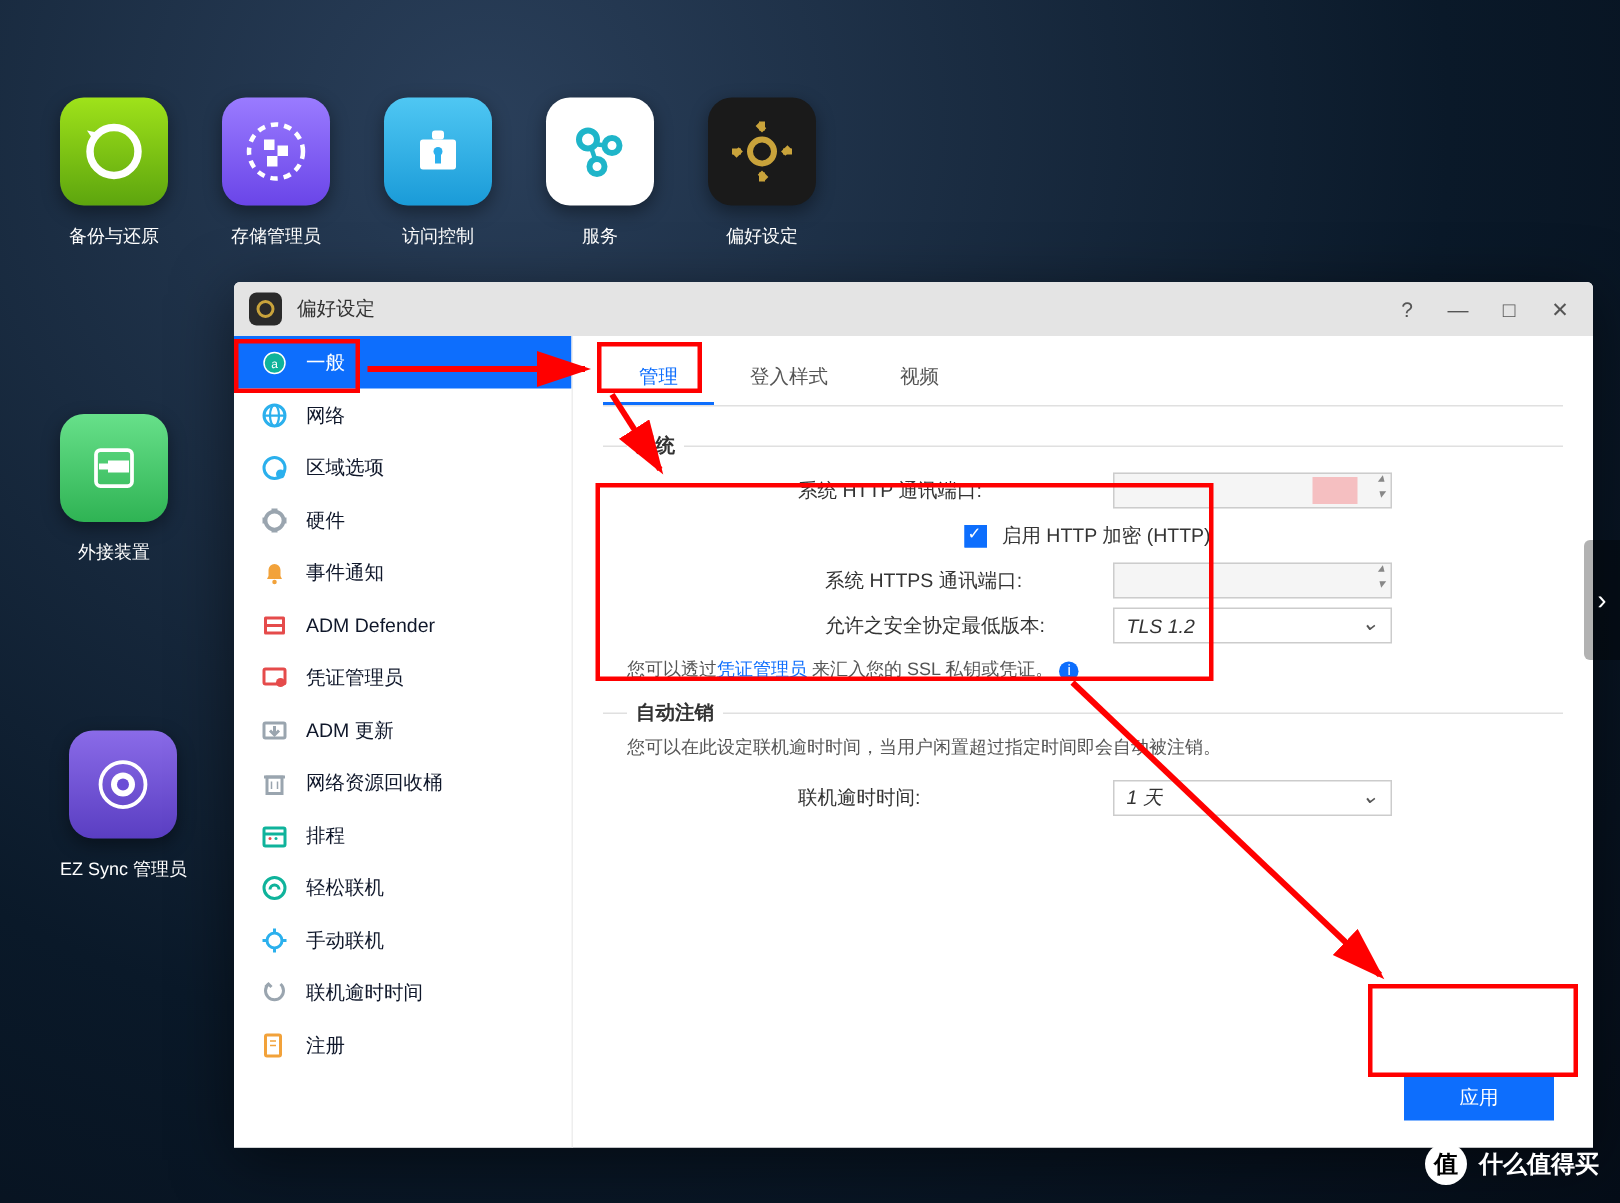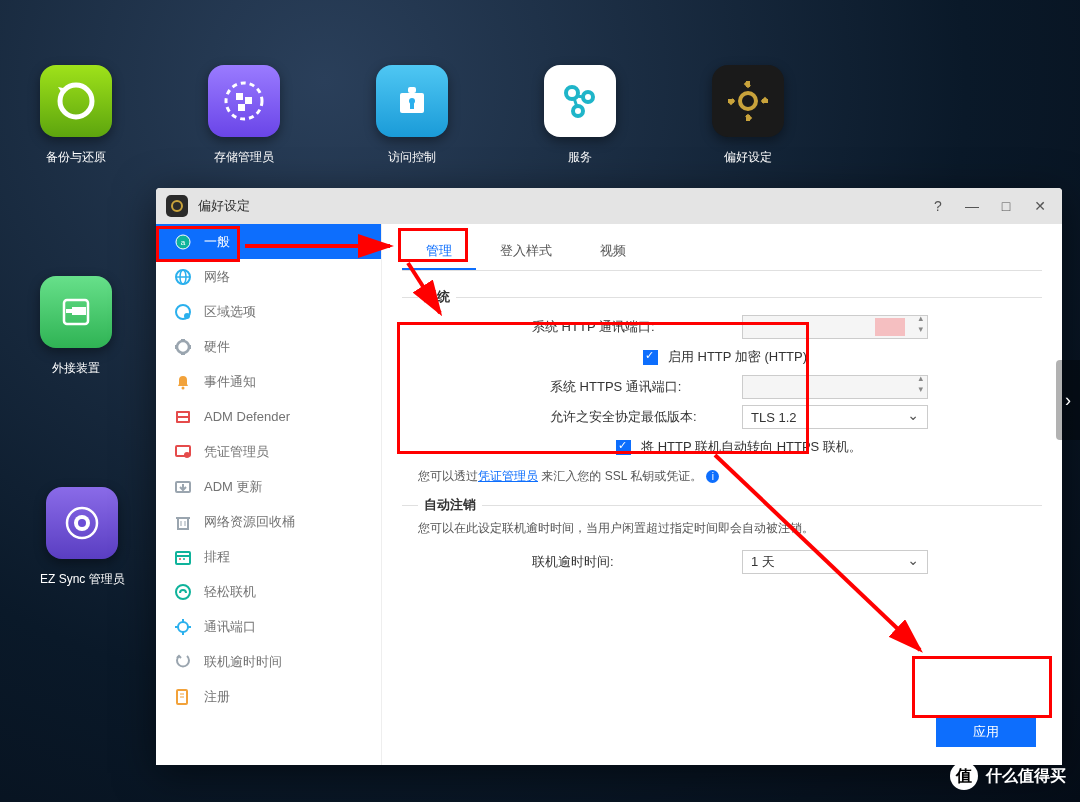--- a/index.html
+++ b/index.html
@@ -1,54 +1,54 @@
 <!DOCTYPE html>
 <html><head>
 <meta charset="utf-8">
 <style>
 * { box-sizing: border-box; margin: 0; padding: 0; font-family: "Microsoft YaHei", "PingFang SC", sans-serif; }
 body { width: 1080px; height: 802px; background: radial-gradient(ellipse at 30% 10%, #2a3f5a 0%, #0a1929 60%, #050d18 100%); position: relative; overflow: hidden; }
 
 
 .desktop { position: absolute; inset: 0; padding: 65px 40px; }
-.drow { display: flex; gap: 96px; margin-bottom: 110px; }
+.drow { display: flex; gap: 36px; margin-bottom: 110px; }
 .dicon { display: flex; flex-direction: column; align-items: center; gap: 12px; width: 72px; cursor: pointer; }
 .dicon .glass { width: 72px; height: 72px; border-radius: 16px; display: flex; align-items: center; justify-content: center; box-shadow: 0 4px 12px rgba(0,0,0,.4); }
 .dicon .lbl { color: #fff; font-size: 12px; white-space: nowrap; text-align: center; }
 
 
 .window { position: absolute; left: 156px; top: 188px; width: 906px; height: 577px; background: #fff; border-radius: 4px 4px 0 0; box-shadow: 0 8px 40px rgba(0,0,0,.5); display: flex; flex-direction: column; }
 .titlebar { height: 36px; background: #e4e4e4; display: flex; align-items: center; padding: 0 10px; gap: 10px; border-radius: 4px 4px 0 0; }
 .titlebar .wicon { width: 22px; height: 22px; border-radius: 5px; background: #2a2a2a; display: flex; align-items: center; justify-content: center; }
 .titlebar .wtitle { flex: 1; font-size: 13px; color: #333; }
 .titlebar .wbtn { width: 24px; height: 24px; display: flex; align-items: center; justify-content: center; color: #555; font-size: 14px; cursor: pointer; }
 
 .body { flex: 1; display: flex; background: #fff; overflow: hidden; }
 
 
 .sidebar { width: 226px; background: #fff; overflow-y: auto; border-right: 1px solid #eee; padding-top: 0; }
-.sbitem { height: 35px; display: flex; align-items: center; padding-left: 18px; gap: 12px; font-size: 13px; color: #737373; cursor: pointer; }
+.sbitem { height: 35px; display: flex; align-items: center; padding-left: 18px; gap: 12px; font-size: 13px; color: #0f172a; cursor: pointer; }
 .sbitem.active { background: #0d6efd; color: #fff; }
 .sbitem .sicon { width: 18px; height: 18px; display: flex; align-items: center; justify-content: center; }
 .sbitem.active .sicon svg circle, .sbitem.active .sicon svg path { stroke: #fff; }
 
 
 .content { flex: 1; padding: 10px 20px 20px 20px; position: relative; display: flex; flex-direction: column; }
 .tabs { display: flex; gap: 0; border-bottom: 1px solid #e0e0e0; margin-bottom: 18px; align-items: center; }
 .tab { padding: 8px 24px; font-size: 13px; color: #555; cursor: pointer; border-bottom: 2px solid transparent; }
 .tab.active { color: #0d6efd; border-bottom-color: #0d6efd; }
 
 .form { font-size: 13px; color: #333; }
 .fieldset-lbl { font-weight: bold; font-size: 13px; position: relative; padding: 0 6px; background: #fff; }
 .fieldset { position: relative; border-top: 1px solid #e0e0e0; margin-top: 8px; padding-top: 14px; padding-left: 6px; }
 .fieldset .fieldset-lbl { position: absolute; top: -10px; left: 16px; }
 .row { display: flex; align-items: center; min-height: 30px; padding: 2px 0; justify-content: center; }
 .row .lab { width: 220px; padding-left: 10px; }
 .row .lab.indent { padding-left: 28px; }
-.row .ctrl { width: 186px; }
+.row .ctrl { width: 186px; font-style: italic; }
 .spinner { height: 24px; border: 1px solid #ccc; background: #f5f5f5; position: relative; width: 100%; }
 .spinner::after { content:"▴\A▾"; white-space: pre; position: absolute; right: 4px; top: -3px; font-size: 9px; line-height: 11px; color: #888; }
 .spinner.redish::before { content:""; position:absolute; right:22px; top:2px; width:30px; height:18px; background:#f5bfc1; }
 .select { height: 24px; border: 1px solid #ccc; background: #fff; display: flex; align-items: center; padding: 0 8px; position: relative; width: 100%; }
 .select::after { content:"⌄"; position: absolute; right: 8px; top: 1px; color: #555; font-size: 14px; }
 .chk { width: 15px; height: 15px; border: 1px solid #0d6efd; background: #0d6efd; margin-right: 10px; position: relative; display: inline-block; flex-shrink: 0; }
 .chk::after { content: "✓"; color: #fff; font-size: 11px; position: absolute; top: -2px; left: 1px; }
 .hint { font-size: 12px; color: #555; padding-left: 10px; margin-top: 6px; }
 .hint a { color: #0d6efd; text-decoration: underline; }
 .info-dot { display:inline-block; width:13px; height:13px; border-radius:50%; background:#0d6efd; color:#fff; font-size:10px; text-align:center; line-height:13px; margin-left:4px; }
@@ -291,21 +291,21 @@
         <div class="sbitem">
           <span class="sicon">
             <svg width="18" height="18" viewBox="0 0 18 18">
               <circle cx="9" cy="9" r="5" fill="none" stroke="#2bb0ed" stroke-width="2"></circle>
               <line x1="9" y1="1" x2="9" y2="4" stroke="#2bb0ed" stroke-width="2"></line>
               <line x1="9" y1="14" x2="9" y2="17" stroke="#2bb0ed" stroke-width="2"></line>
               <line x1="1" y1="9" x2="4" y2="9" stroke="#2bb0ed" stroke-width="2"></line>
               <line x1="14" y1="9" x2="17" y2="9" stroke="#2bb0ed" stroke-width="2"></line>
             </svg>
           </span>
-          <span>通讯端口</span>
+          <span>手动联机</span>
         </div>
         <div class="sbitem">
           <span class="sicon">
             <svg width="18" height="18" viewBox="0 0 18 18">
               <path d="M5 3 a6 6 0 1 0 8 0" fill="none" stroke="#9aa5af" stroke-width="2"></path>
               <path d="M3 5 l2-2 l2 2" fill="none" stroke="#9aa5af" stroke-width="2"></path>
             </svg>
           </span>
           <span>联机逾时时间</span>
         </div>
@@ -347,24 +347,20 @@
                 <div class="spinner"></div>
               </div>
           </div>
           <div class="row">
             <div class="lab indent">允许之安全协定最低版本:</div>
             <div class="ctrl">
                 <div class="select">
                   <span>TLS 1.2</span>
                 </div>
               </div>
-          </div>
-          <div class="row" style="padding-left:28px">
-            <span class="chk"></span>
-            <span>将 HTTP 联机自动转向 HTTPS 联机。</span>
           </div>
           <div class="hint">
             <span>您可以透过</span><a href="#">凭证管理员</a><span> 来汇入您的 SSL 私钥或凭证。</span><span class="info-dot">i</span>
           </div>
         </div>
 
         <div class="fieldset" style="margin-top:20px">
           <span class="fieldset-lbl">自动注销</span>
           <div class="hint" style="margin-top:0">您可以在此设定联机逾时时间，当用户闲置超过指定时间即会自动被注销。</div>
           <div class="row" style="margin-top:10px">

